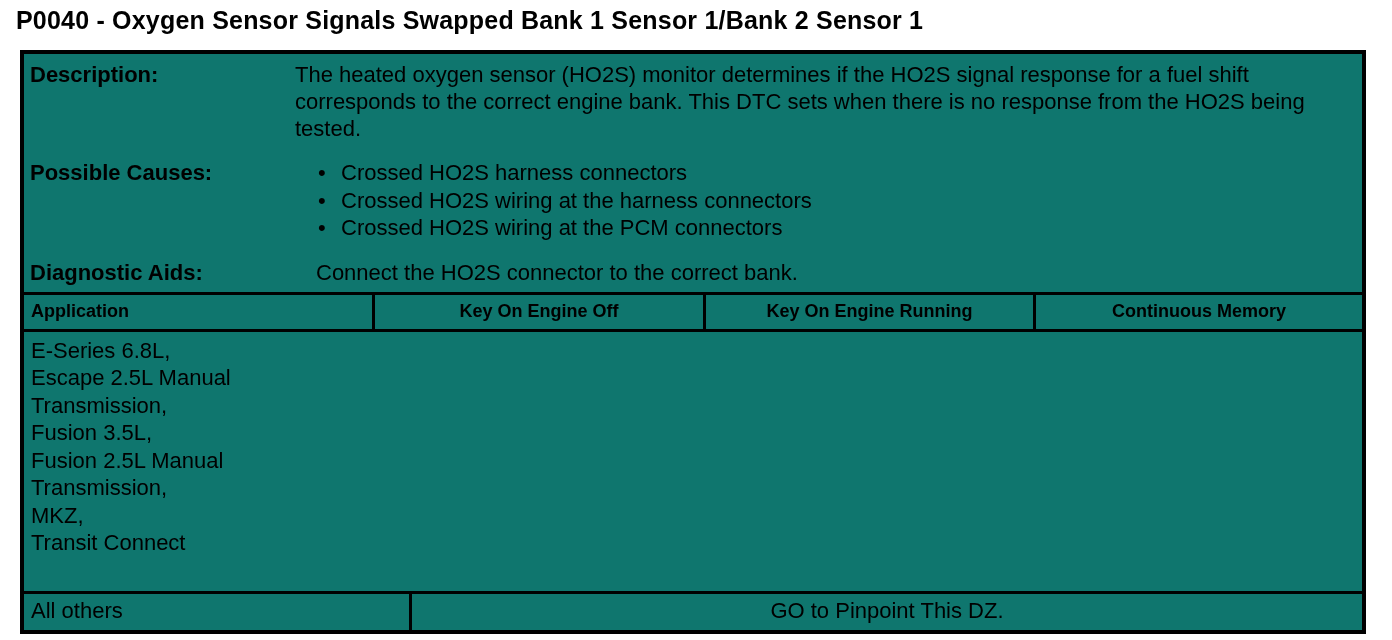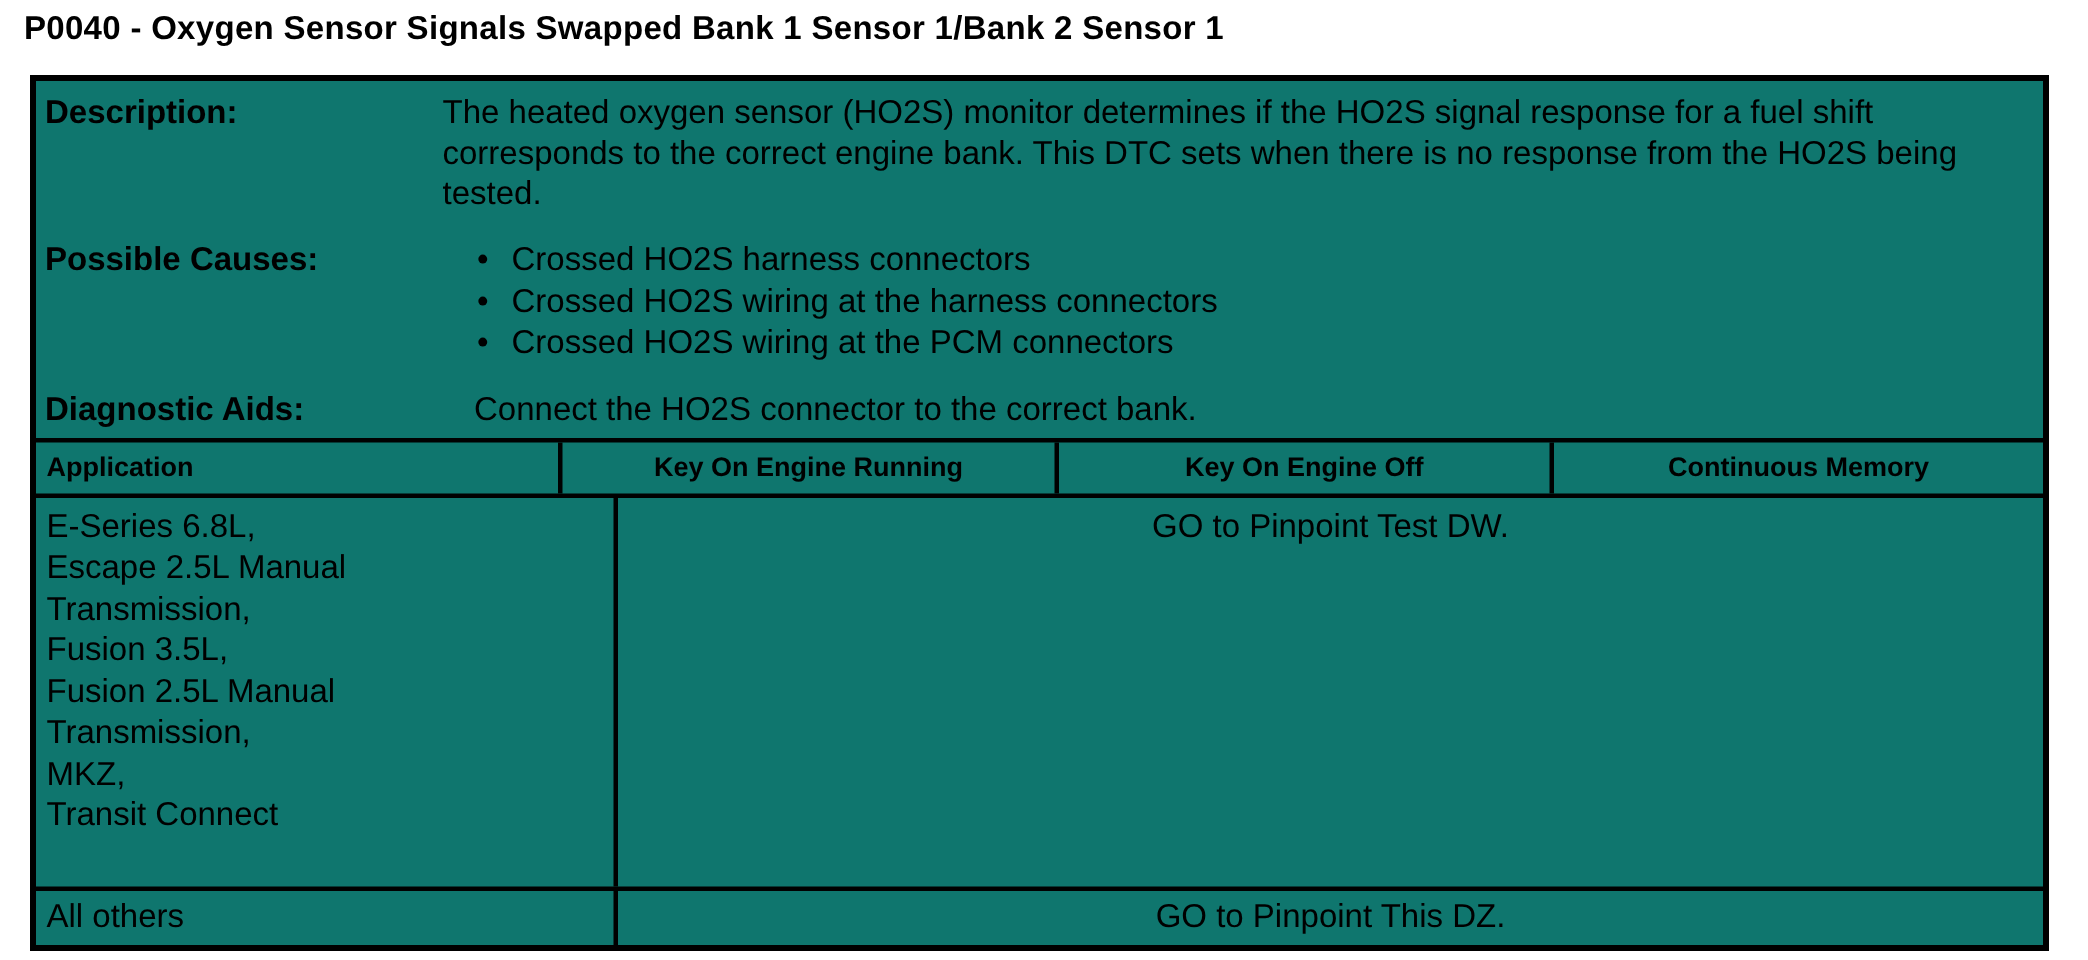--- a/index.html
+++ b/index.html
@@ -13,21 +13,21 @@
   body {
     width: 1392px;
     height: 640px;
     position: relative;
     overflow: hidden;
   }
   .page-title {
     position: absolute;
     left: 16px;
     top: 6px;
-    font-size: 22px;
+    font-size: 25px;
     font-weight: bold;
     letter-spacing: 0.2px;
     white-space: nowrap;
   }
   .doc-table {
     position: absolute;
     left: 20px;
     top: 50px;
     width: 1346px;
     border: 4px solid #000;
@@ -121,35 +121,34 @@
       </div>
     </div>
     <div class="info-row">
       <div class="info-label">Diagnostic Aids:</div>
       <div class="info-content">Connect the HO2S connector to the correct bank.</div>
     </div>
   </div>
 
   <div class="grid-header">
     <div class="h-cell first">Application</div>
+    <div class="h-cell">Key On Engine Off</div>
     <div class="h-cell">Key On Engine Running</div>
-    <div class="h-cell">Key On Engine Off</div>
     <div class="h-cell">Continuous Memory</div>
   </div>
 
   <div class="body-row row-1">
     <div class="app-cell">
       <div class="app-line">E-Series 6.8L,</div>
       <div class="app-line">Escape 2.5L Manual Transmission,</div>
       <div class="app-line">Fusion 3.5L,</div>
       <div class="app-line">Fusion 2.5L Manual Transmission,</div>
       <div class="app-line">MKZ,</div>
       <div class="app-line">Transit Connect</div>
     </div>
-    <div class="action-cell">GO to Pinpoint Test DW.</div>
   </div>
 
   <div class="body-row row-2">
     <div class="app-cell">All others</div>
     <div class="action-cell">GO to Pinpoint This DZ.</div>
   </div>
 
 </div>
 
 </body></html>

